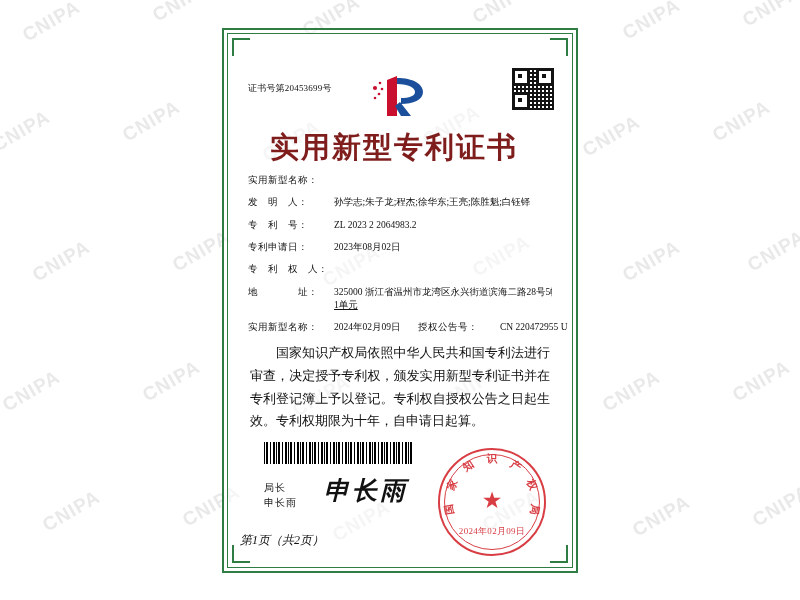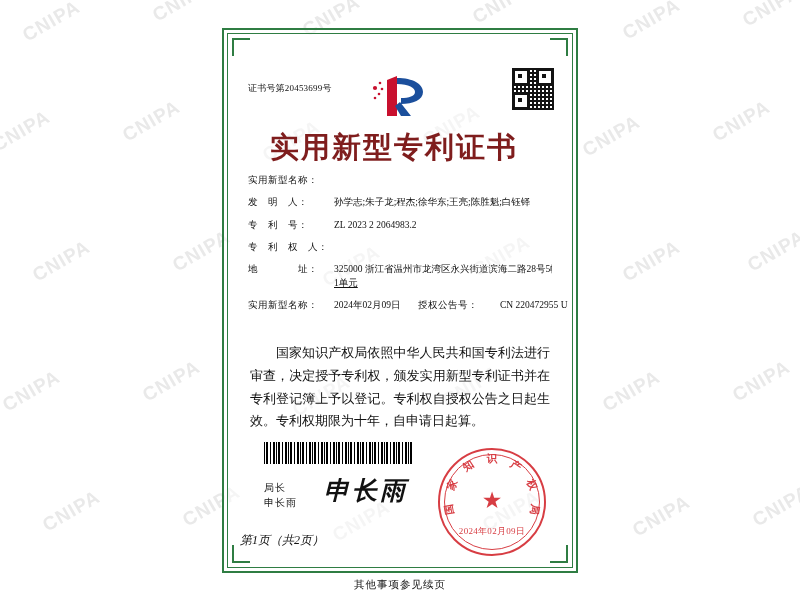--- a/index.html
+++ b/index.html
@@ -383,20 +383,24 @@
         <div class="frow">
           <span class="flabel">发　明　人：</span>
           <span class="fvalue">孙学志;朱子龙;程杰;徐华东;王亮;陈胜魁;白钰铎</span>
         </div>
 
         <div class="frow">
           <span class="flabel">专　利　号：</span>
           <span class="fvalue">ZL 2023 2 2064983.2</span>
         </div>
 
+        <div class="frow">
+          <span class="flabel">专利申请日：</span>
+          <span class="fvalue">2023年08月02日</span>
+        </div>
 
         <div class="frow">
           <span class="flabel">专　利　权　人：</span>
         </div>
 
         <div class="frow tight">
           <span class="flabel">地　　　　址：</span>
           <span class="fvalue">325000 浙江省温州市龙湾区永兴街道滨海二路28号5幢</span>
         </div>
         <div class="addr2">1单元</div>
@@ -437,14 +441,13 @@
             <div class="ctext" style="transform: rotate(100deg);">局</div>
           </div>
         <div class="star">★</div>
         <div class="seal-date">2024年02月09日</div>
       </div>
 
       <div class="page-no">第1页（共2页）</div>
     </div>
   </div>
 
-  <div class="footer-note">其他事项参见续页</div>
 </div>
 
 </body></html>

